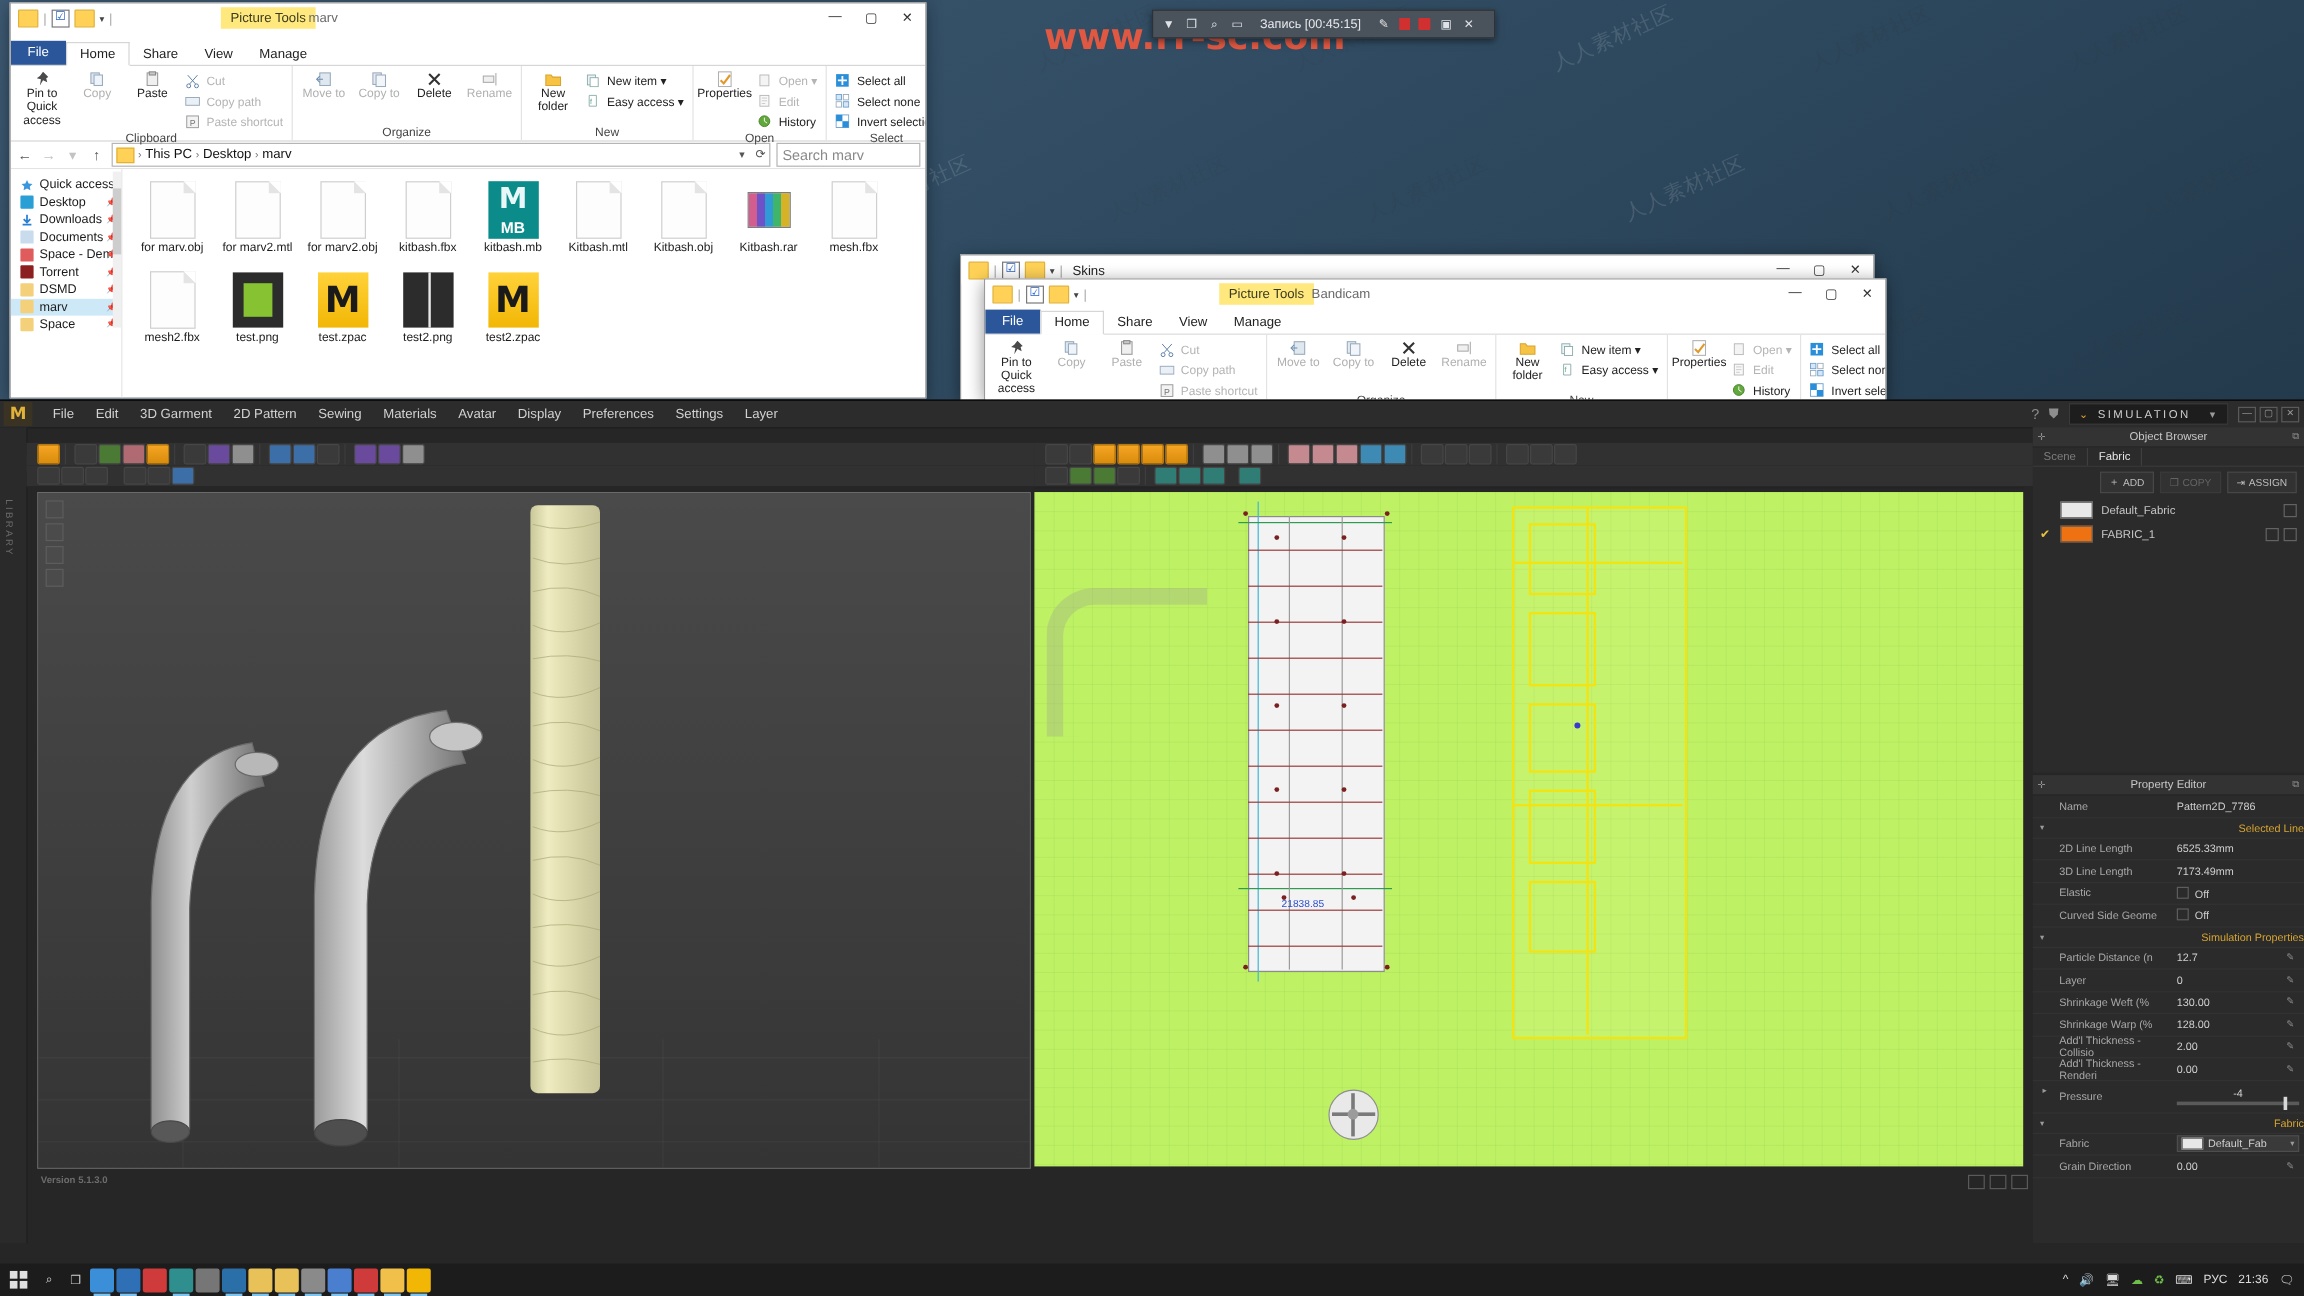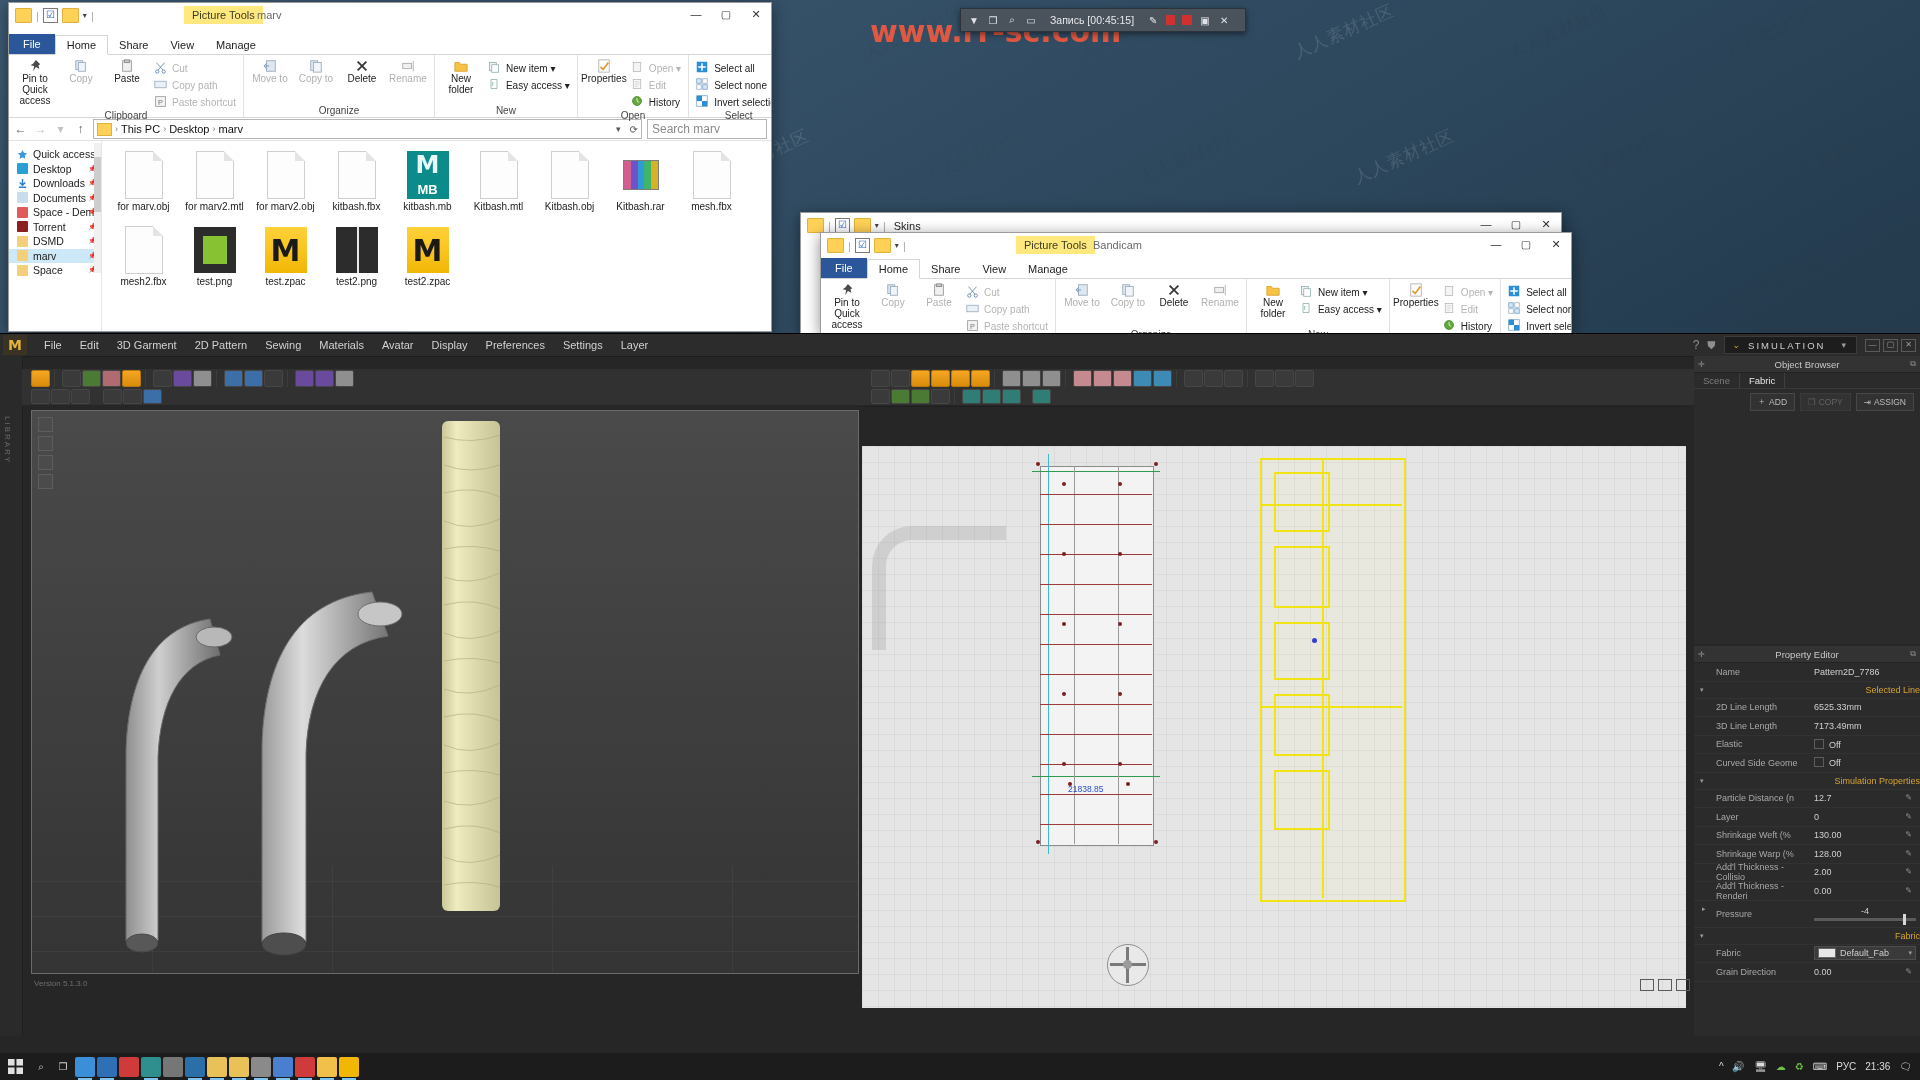--- a/index.html
+++ b/index.html
@@ -155,21 +155,21 @@
   .vp3d{position:absolute;background:#3a3a3a;border:1px solid #6a6a6a;}
   .vp3d-inner{position:absolute;inset:0;background:
      linear-gradient(180deg,#4a4a4a 0%,#3e3e3e 55%,#343434 100%);overflow:hidden;}
   .gridline{position:absolute;background:rgba(255,255,255,.045);}
   .pipe{position:absolute;}
   .rocky{position:absolute;border-radius:6px;
      background:linear-gradient(90deg,#c9c89a,#eeecc0 25%,#dedcae 55%,#c5c397);}
   .leftdock{position:absolute;display:flex;flex-direction:column;gap:4px;}
   .leftdock div{width:13px;height:13px;background:#4b4b4b;border:1px solid #5d5d5d;}
 
-  .vp2d{position:absolute;background:#e5e5e5;overflow:hidden;margin-top:36px;}
+  .vp2d{position:absolute;background:#bef264;overflow:hidden;}
   .p2grid{position:absolute;inset:0;
      background-image:linear-gradient(rgba(0,0,0,.045) 1px,transparent 1px),
                       linear-gradient(90deg,rgba(0,0,0,.045) 1px,transparent 1px);
      background-size:16px 16px;}
   .patt{position:absolute;background:#f3f3f3;border:1px solid #8c8c8c;}
   .pline-r{position:absolute;background:#9b3b3b;height:1px;}
   .pline-v{position:absolute;background:#9b9b9b;width:1px;}
   .pt-dot{position:absolute;width:4px;height:4px;background:#7a2020;border-radius:50%;}
   .cyanline{position:absolute;width:1px;background:#3fb6d8;}
   .greenline{position:absolute;height:1px;background:#2f9b4f;}
@@ -212,21 +212,21 @@
   .psec .tri{font-size:7px;color:#9a9a9a;}
   .pedit{color:#8a8a8a;font-size:8px;}
   .tinychk{display:inline-block;width:8px;height:8px;border:1px solid #5d5d5d;
      margin-right:5px;vertical-align:-1px;}
   .slider{position:relative;height:3px;background:#5a5a5a;margin-top:2px;}
   .slider i{position:absolute;right:10px;top:-4px;width:3px;height:11px;background:#d8d8d8;}
   .combo{display:flex;align-items:center;gap:4px;background:#3a3a3a;
      border:1px solid #4d4d4d;padding:1px 3px;}
   .combo .sw{width:16px;height:8px;background:#e8e8e8;border:1px solid #666;}
 
-  .md-statusline{position:absolute;color:#6d6d6d;font-size:8px;}
+  .md-statusline{position:absolute;color:#6d6d6d;font-size:8px;font-weight:bold;}
   .md-bottomright{position:absolute;display:flex;gap:4px;}
   .md-bottomright span{width:12px;height:10px;border:1px solid #5a5a5a;}
 
   
   #taskbar{position:absolute;left:0;bottom:0;width:1920px;height:27px;
      background:#1c1c1c;display:flex;align-items:center;}
   .tb-start{width:30px;display:flex;align-items:center;justify-content:center;}
   .tb-ic{width:20px;height:20px;margin:0 1px;border-radius:2px;
      display:flex;align-items:center;justify-content:center;font-size:10px;
      color:#fff;position:relative;}
@@ -1233,20 +1233,39 @@
         </div>
         <div class="objbtn dim">
           <span>❐</span>
           <span>COPY</span>
         </div>
         <div class="objbtn">
           <span>⇥</span>
           <span>ASSIGN</span>
         </div>
       </div>
+    <div id="ob-rows">
+        <div class="fabrow">
+          <span class="chkmark"></span>
+          <span class="swatch" style="background: rgb(232, 232, 232);"></span>
+          <span class="fabname">Default_Fabric</span>
+          <span class="fabicons">
+            <span></span>
+          </span>
+        </div>
+        <div class="fabrow">
+          <span class="chkmark">✔</span>
+          <span class="swatch" style="background: rgb(238, 114, 17);"></span>
+          <span class="fabname">FABRIC_1</span>
+          <span class="fabicons">
+            <span></span>
+            <span></span>
+          </span>
+        </div>
+      </div>
   </div>
 
   <div class="panel" style="left:1694px;top:312px;width:226px;height:390px;">
     <div class="panel-hd">
       <span class="lpin">✛</span>
       <span>Property Editor</span>
       <span class="rexp">⧉</span>
     </div>
     <div class="prow">
       <span class="pkey">Name</span>

